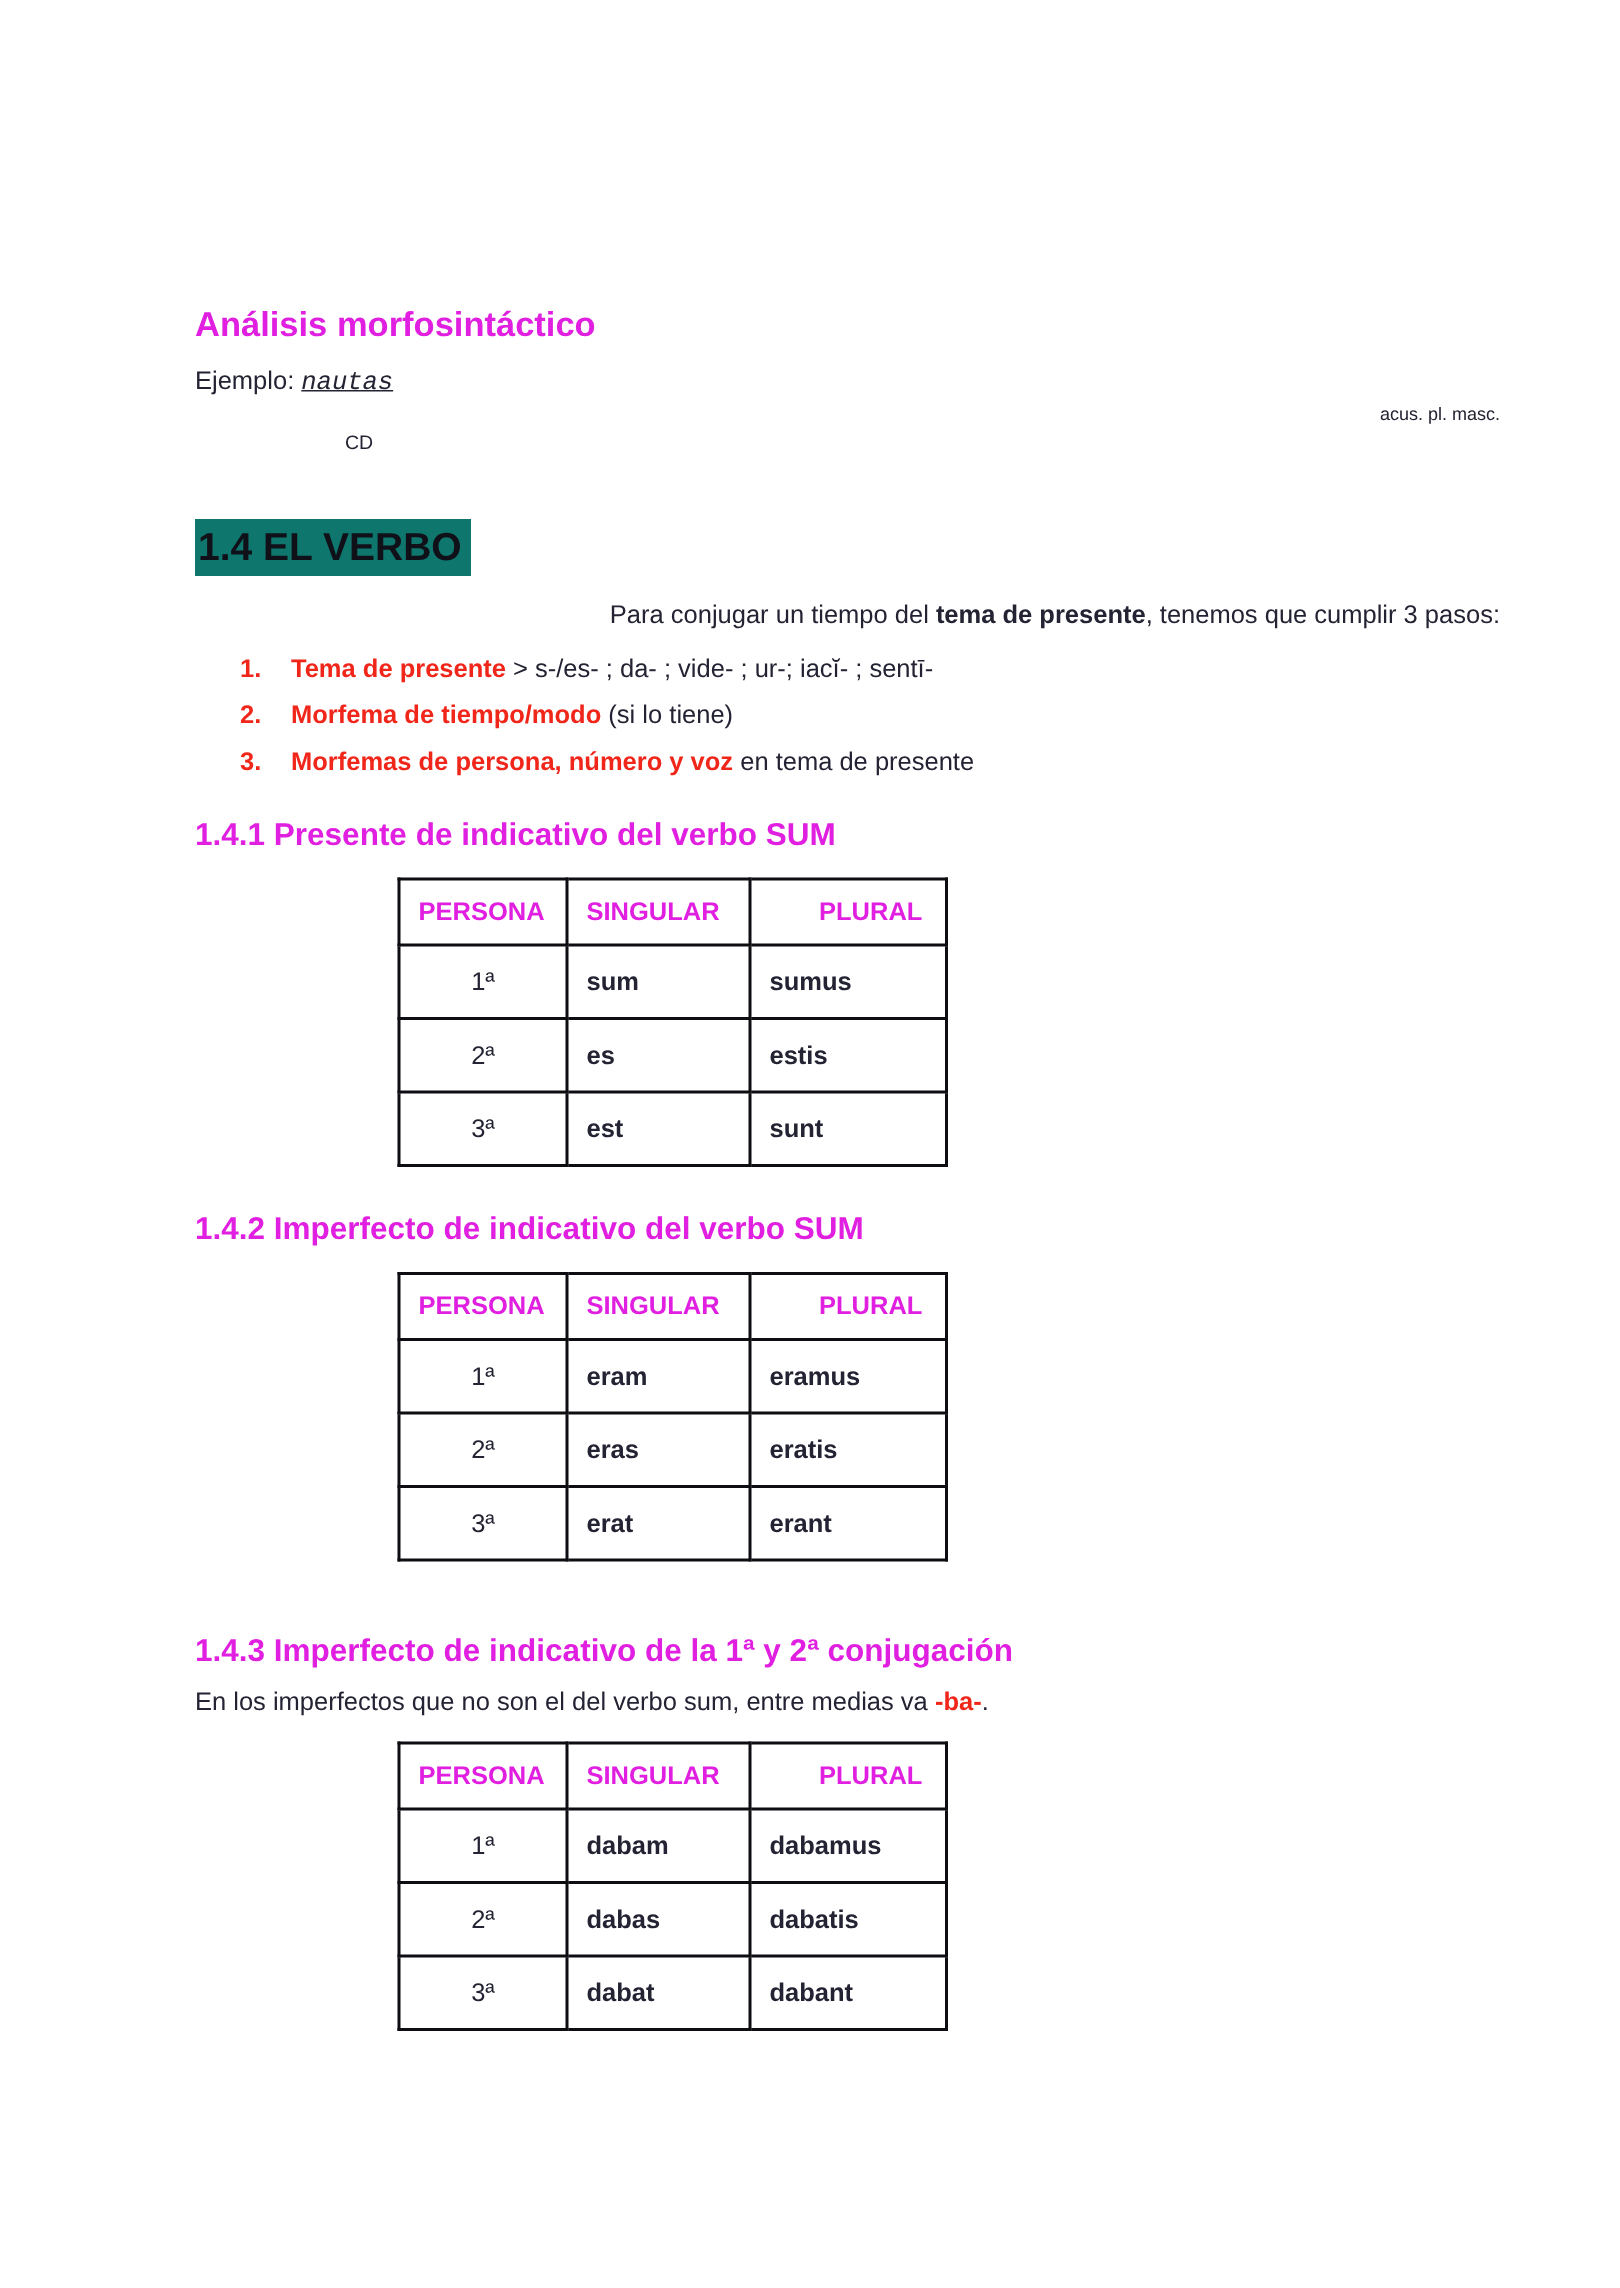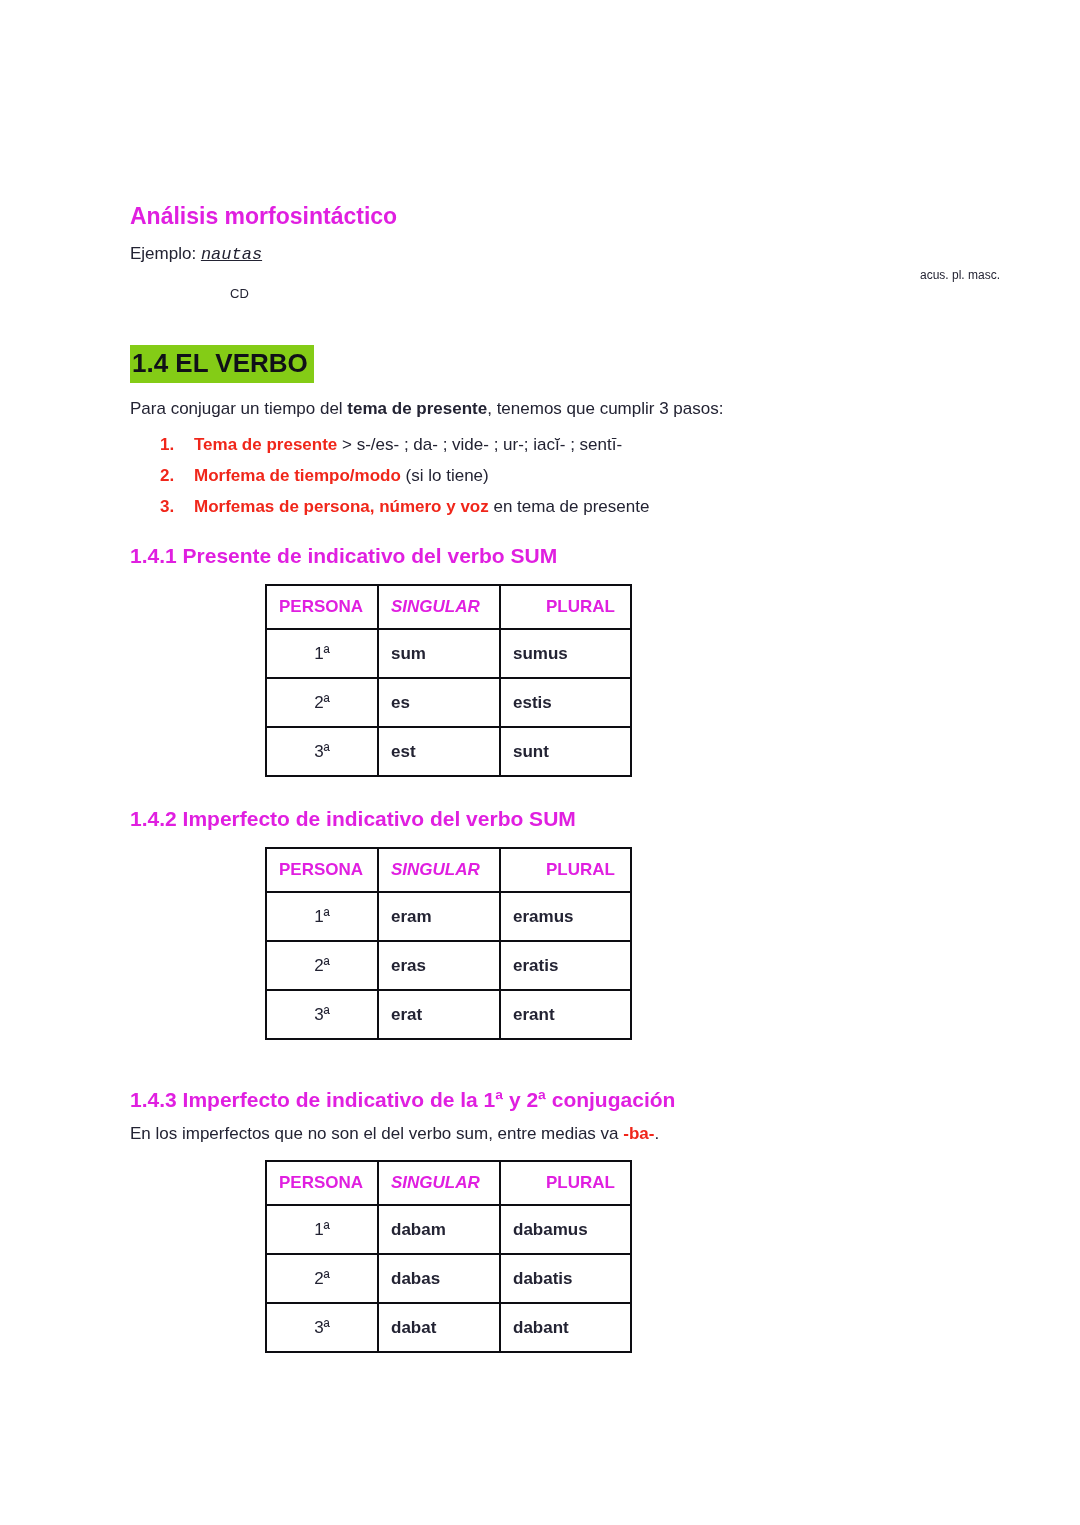--- a/index.html
+++ b/index.html
@@ -18,28 +18,28 @@
     margin: 0 0 14px 0;
   }
   .example { font-size: 17px; margin: 0 0 4px 0; }
   .ex-word { font-style: italic; text-decoration: underline; font-family: Liberation Mono, monospace; }
   .ex-note1 { font-size: 12px; margin: 0 0 4px 70px; text-align: right; }
   .ex-note2 { font-size: 13px; margin: 0 0 0 100px; }
 
   .section-title { margin: 44px 0 0 0; }
   .hl {
     display: inline-block;
-    background: #84cc16;
+    background: #0f766e;
     color: #101018;
     font-size: 26px;
     font-weight: bold;
     padding: 3px 6px 4px 2px;
   }
 
-  .intro { font-size: 17px; margin: 16px 0 0 0; }
+  .intro { font-size: 17px; margin: 16px 0 0 0; text-align: right; }
   .bold { font-weight: bold; }
   .red { color: #f0261a; }
 
   .steps { margin: 10px 0 0 0; }
   .step { font-size: 17px; margin: 0 0 0 30px; line-height: 31px; }
   .step-num { display: inline-block; width: 34px; }
 
   .sub-title {
     color: #e01fe0;
     font-size: 21px;
@@ -49,21 +49,21 @@
   .sub-141 { margin-top: 22px; }
   .sub-142 { margin-top: 30px; }
   .sub-143 { margin-top: 48px; }
   .note { font-size: 17px; margin: 12px 0 0 0; }
 
   table.conj { border-collapse: collapse; margin: 16px 0 0 135px; }
   .conj th, .conj td { border: 2px solid #0d0d12; padding: 0 12px; font-size: 17px; }
   .conj th { color: #e01fe0; font-weight: bold; height: 42px; text-align: left; }
   .conj td { height: 47px; }
   th.c-person { width: 86px; }
-  th.c-sing { width: 96px; font-style: italic; }
+  th.c-sing { width: 96px; }
   th.c-plur { width: 72px; padding-left: 45px; }
   td.c-person { text-align: center; font-weight: normal; }
   td.c-form { font-weight: bold; }
   .tbl-142 { margin-top: 18px; }
   .tbl-143 { margin-top: 14px; }
 </style>
 </head>
 <body>
 
 <div class="page">

